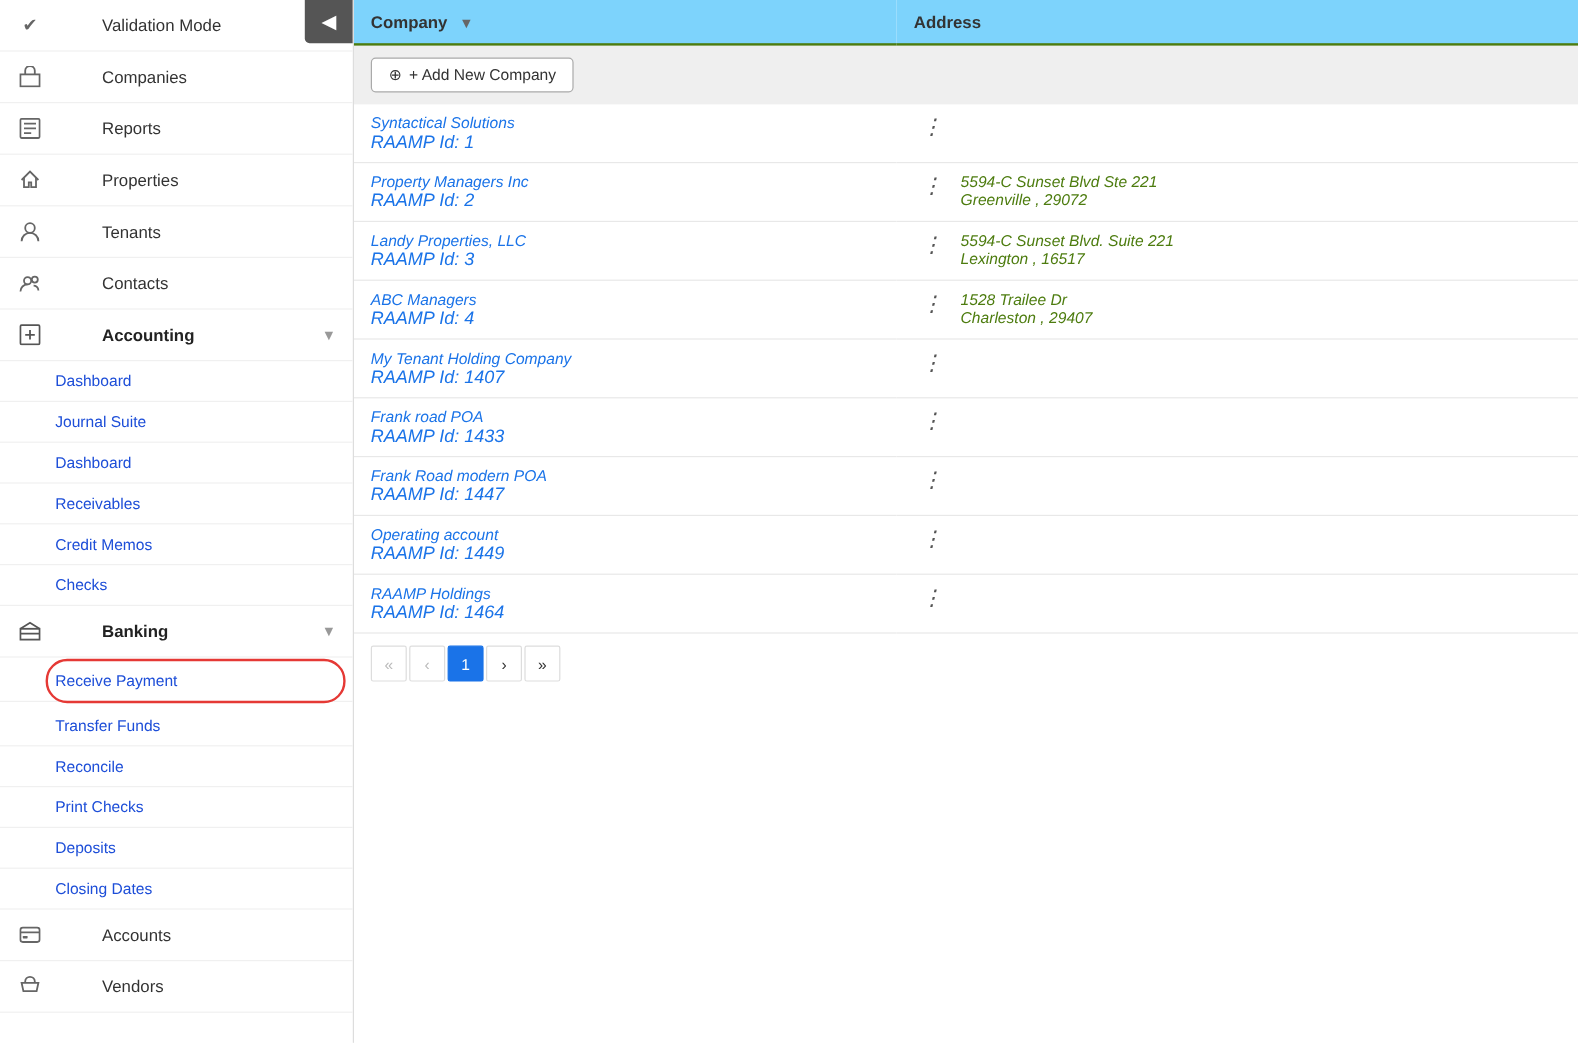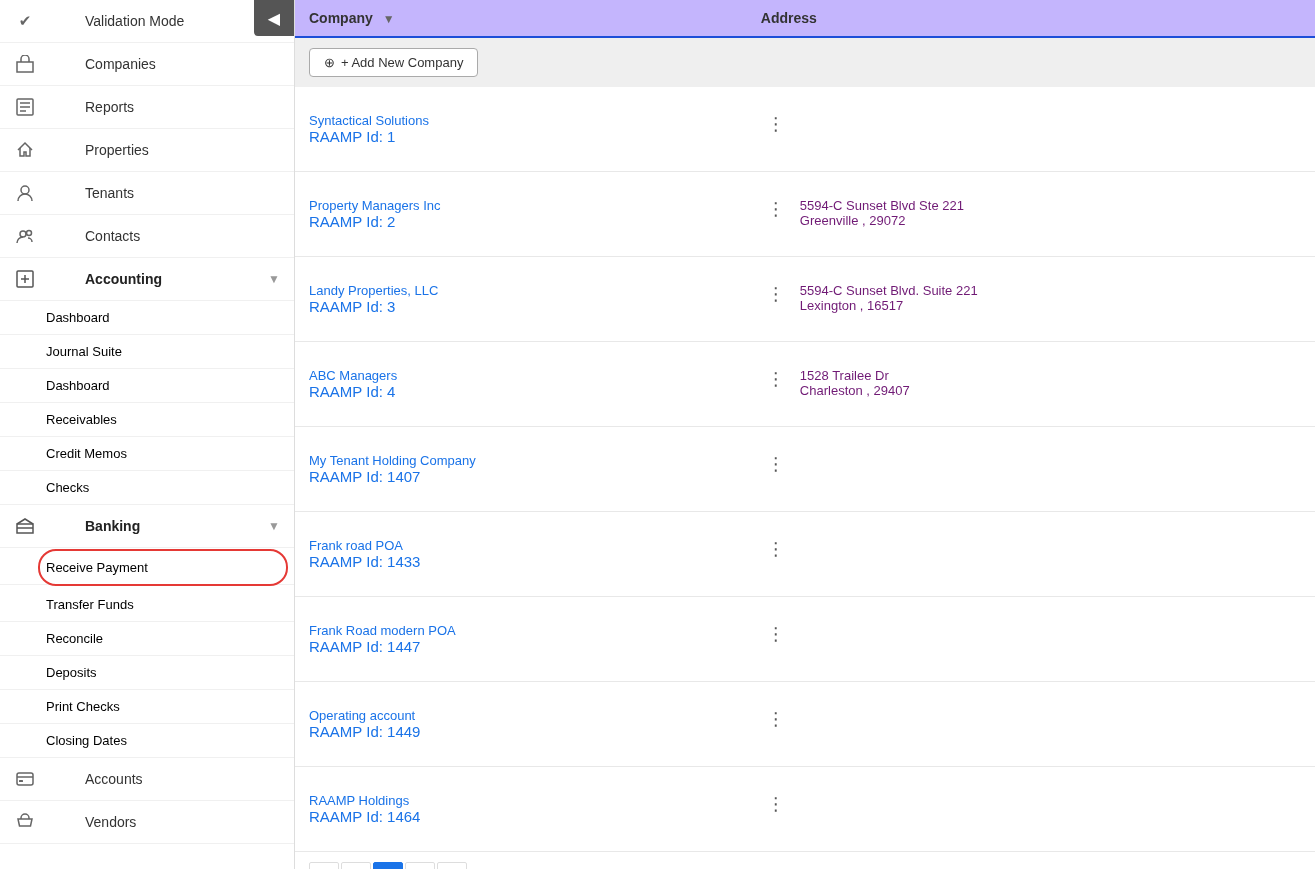--- a/index.html
+++ b/index.html
@@ -65,21 +65,21 @@
     .sidebar-item.section-header {
       font-weight: bold;
       color: #222;
     }
 
     .sidebar-sub-item {
       display: flex;
       align-items: center;
       padding: 9px 14px 9px 46px;
       cursor: pointer;
-      color: #000000;
+      color: #1d4ed8;
       border-bottom: 1px solid #f0f0f0;
     }
 
     
     .main-content {
       flex: 1;
       display: flex;
       flex-direction: column;
       overflow: hidden;
     }
@@ -89,22 +89,22 @@
       overflow-y: auto;
       padding: 0;
     }
 
     .companies-table {
       width: 100%;
       border-collapse: collapse;
     }
 
     .companies-table thead tr {
-      background: #c4b5fd;
-      border-bottom: 2px solid #1d4ed8;
+      background: #7dd3fc;
+      border-bottom: 2px solid #4d7c0f;
     }
 
     .companies-table th {
       padding: 10px 14px;
       text-align: left;
       font-weight: bold;
       font-size: 14px;
       color: #333;
     }
 
@@ -129,38 +129,39 @@
       color: #333;
       display: inline-flex;
       align-items: center;
       gap: 6px;
     }
 
     .company-row {
       border-bottom: 1px solid #e8e8e8;
     }
     .company-row td {
-      padding: 26px 14px;
+      padding: 8px 14px;
       vertical-align: top;
+      font-style: italic;
     }
 
     .company-name {
       color: #1a73e8;
       font-size: 13px;
       font-weight: normal;
       cursor: pointer;
     }
 
     .raamp-id {
       color: #1a73e8;
       font-size: 15px;
     }
 
     .address-cell {
-      color: #701a75;
+      color: #4d7c0f;
       font-size: 13px;
     }
 
     .dots-menu {
       color: #555;
       font-size: 18px;
       cursor: pointer;
       padding: 0 6px;
       letter-spacing: 1px;
     }
@@ -316,25 +317,25 @@
 
   <div class="sidebar-sub-item">
     <span>Transfer Funds</span>
   </div>
 
   <div class="sidebar-sub-item">
     <span>Reconcile</span>
   </div>
 
   <div class="sidebar-sub-item">
+    <span>Print Checks</span>
+  </div>
+
+  <div class="sidebar-sub-item">
     <span>Deposits</span>
-  </div>
-
-  <div class="sidebar-sub-item">
-    <span>Print Checks</span>
   </div>
 
   <div class="sidebar-sub-item">
     <span>Closing Dates</span>
   </div>
 
   <div class="sidebar-item">
     <span class="icon">
       <svg width="18" height="18" viewBox="0 0 18 18" fill="none">
           <rect x="1" y="3" width="16" height="12" rx="2" stroke="#666" stroke-width="1.5"></rect>

